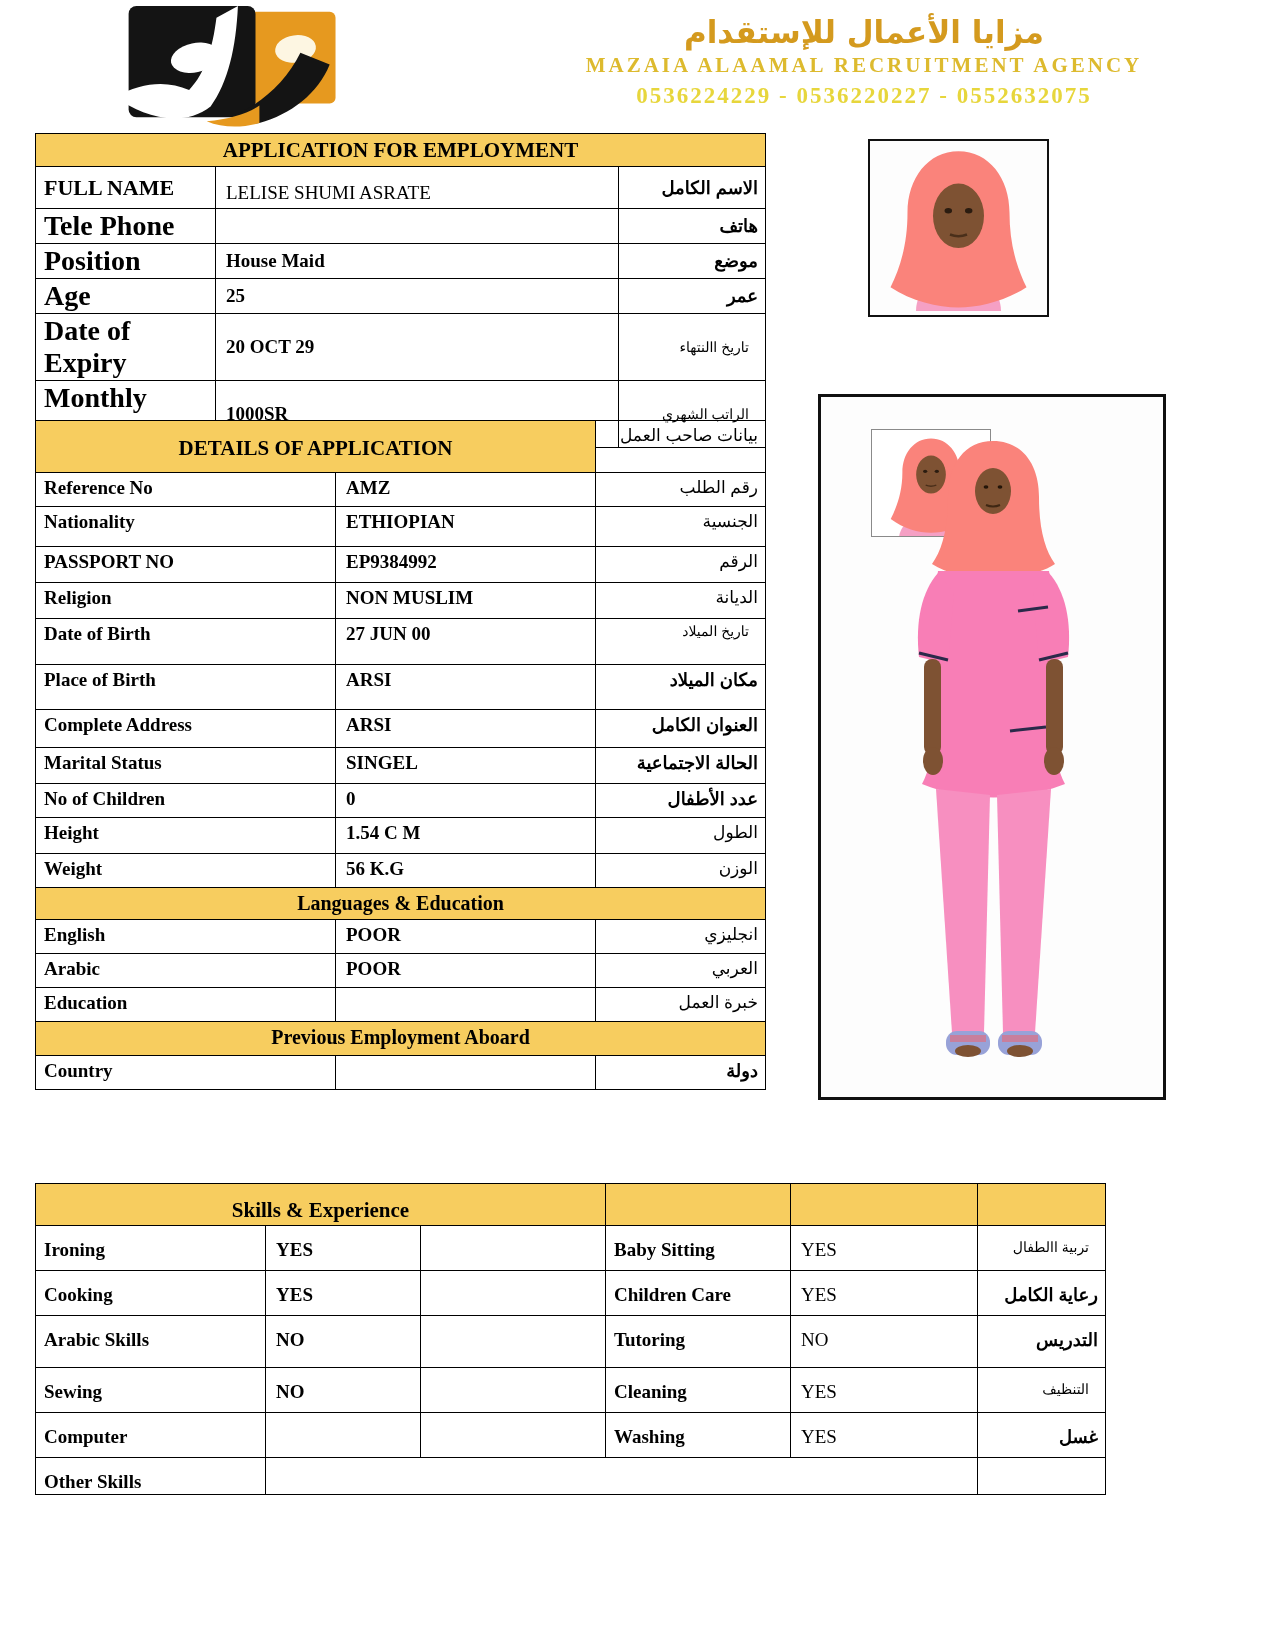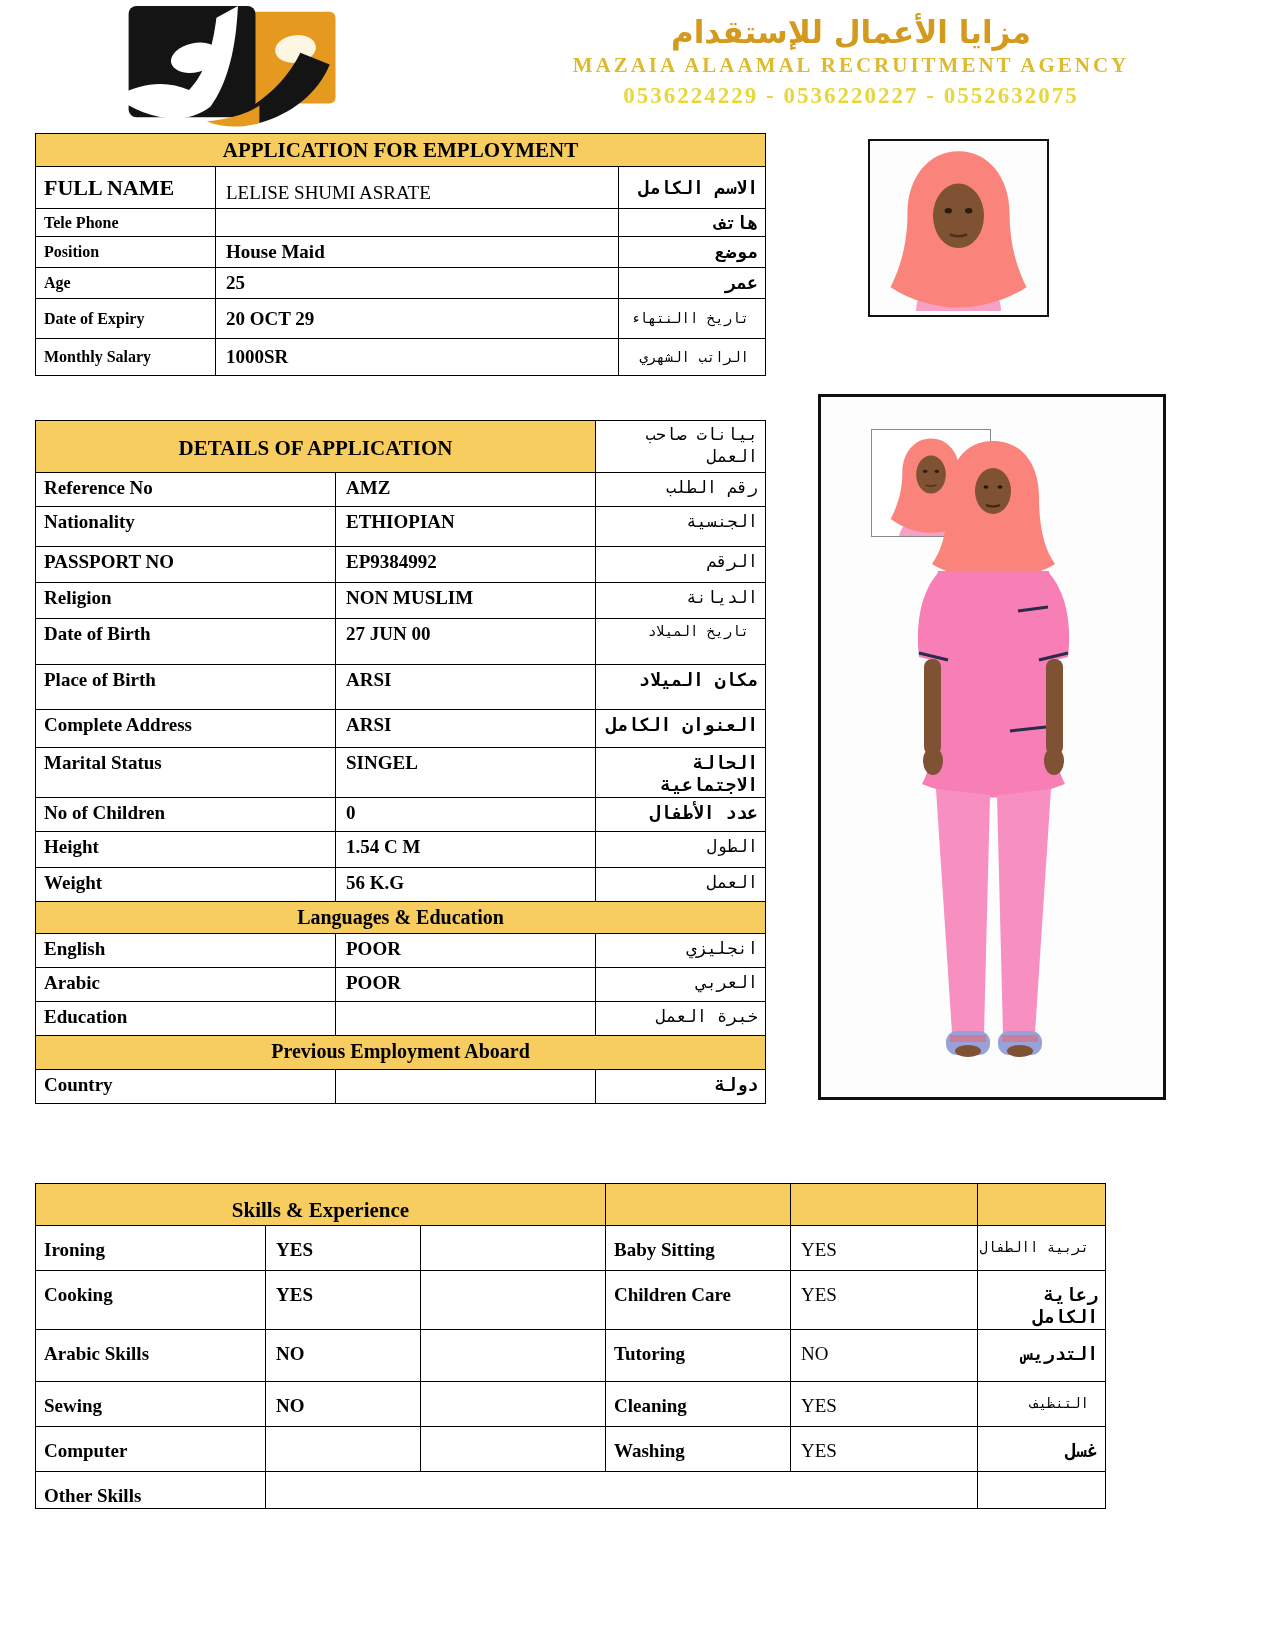--- a/index.html
+++ b/index.html
@@ -1,44 +1,44 @@
 <!DOCTYPE html>
 <html><head>
 <meta charset="utf-8">
 <style>
   html,body{margin:0;padding:0;background:#ffffff;}
   #page{position:relative;width:1275px;height:1650px;background:#ffffff;overflow:hidden;
         font-family:"Liberation Serif","DejaVu Serif",serif;color:#000;}
 
   
   #logo{position:absolute;left:113px;top:4px;width:244px;height:124px;}
-  #agency{position:absolute;left:531px;top:14px;width:640px;text-align:center;}
+  #agency{position:absolute;left:544px;top:14px;width:640px;text-align:center;}
   .agency-ar{font-family:"DejaVu Sans",sans-serif;direction:rtl;font-size:31px;font-weight:bold;
              color:#d49a1e;line-height:36px;}
   .agency-en{font-size:21px;font-weight:bold;letter-spacing:3px;color:#ddba2e;line-height:30px;}
   .agency-ph{font-size:23px;font-weight:bold;letter-spacing:2px;color:#e7d63c;line-height:32px;}
 
   
   table{border-collapse:collapse;table-layout:fixed;}
   td{border:1.5px solid #000;overflow:hidden;}
   .ttl{background:#f7cd5f;text-align:center;font-weight:bold;font-size:21px;}
   .lbl{font-weight:bold;font-size:19px;padding-left:8px;vertical-align:middle;}
   .val{font-weight:bold;font-size:19px;padding-left:10px;vertical-align:middle;}
   .val.reg{font-weight:normal;}
-  .ar{font-family:Liberation Mono, monospace;direction:rtl;text-align:right;font-size:17px;
+  .ar{font-family:Liberation Sans, sans-serif;direction:rtl;text-align:right;font-size:17px;
       padding-right:7px;vertical-align:middle;}
   .ar.b{font-weight:bold;font-size:18px;}
   .ar.small{font-size:14px;padding-right:16px;}
 
   #emp-table{position:absolute;left:35px;top:133px;width:730px;}
   #det-table{position:absolute;left:35px;top:420px;width:730px;}
   #skl-table{position:absolute;left:35px;top:1183px;width:1070px;}
   #det-table td{vertical-align:top;padding-top:4px;}
   #skl-table td{vertical-align:top;padding-top:13px;}
-  #emp-table .lbl{font-size:16px;}
+  #emp-table .lbl{font-size:28px;}
   .fullname-lbl{font-size:22px !important;}
 
   
   #photo-small{position:absolute;left:868px;top:139px;width:177px;height:174px;
                border:2px solid #111;background:#fdfdfd;}
   #photo-large{position:absolute;left:818px;top:394px;width:342px;height:700px;
                border:3px solid #111;background:#fdfdfd;}
   #photo-inset{position:absolute;left:50px;top:32px;width:118px;height:106px;
                border:1px solid #8a8a8a;background:#fff;}
   #fullbody{position:absolute;left:85px;top:34px;width:175px;height:656px;}
@@ -179,21 +179,21 @@
       <td class="ar b">عدد الأطفال</td>
     </tr>
     <tr style="height:36px">
       <td class="lbl">Height</td>
       <td class="val">1.54 C M</td>
       <td class="ar">الطول</td>
     </tr>
     <tr style="height:34px">
       <td class="lbl">Weight</td>
       <td class="val">56 K.G</td>
-      <td class="ar">العمل</td>
+      <td class="ar">الوزن</td>
     </tr>
     <tr style="height:32px">
       <td colspan="3" class="ttl" style="font-size:20px">Languages &amp; Education</td>
     </tr>
     <tr style="height:34px">
       <td class="lbl">English</td>
       <td class="val">POOR</td>
       <td class="ar">انجليزي</td>
     </tr>
     <tr style="height:34px">

